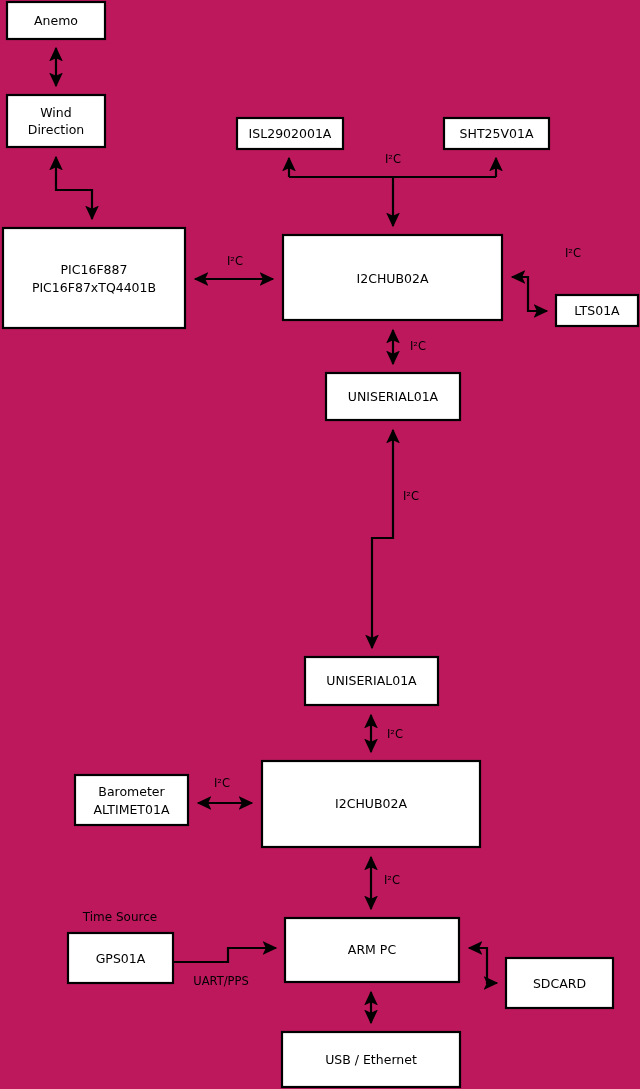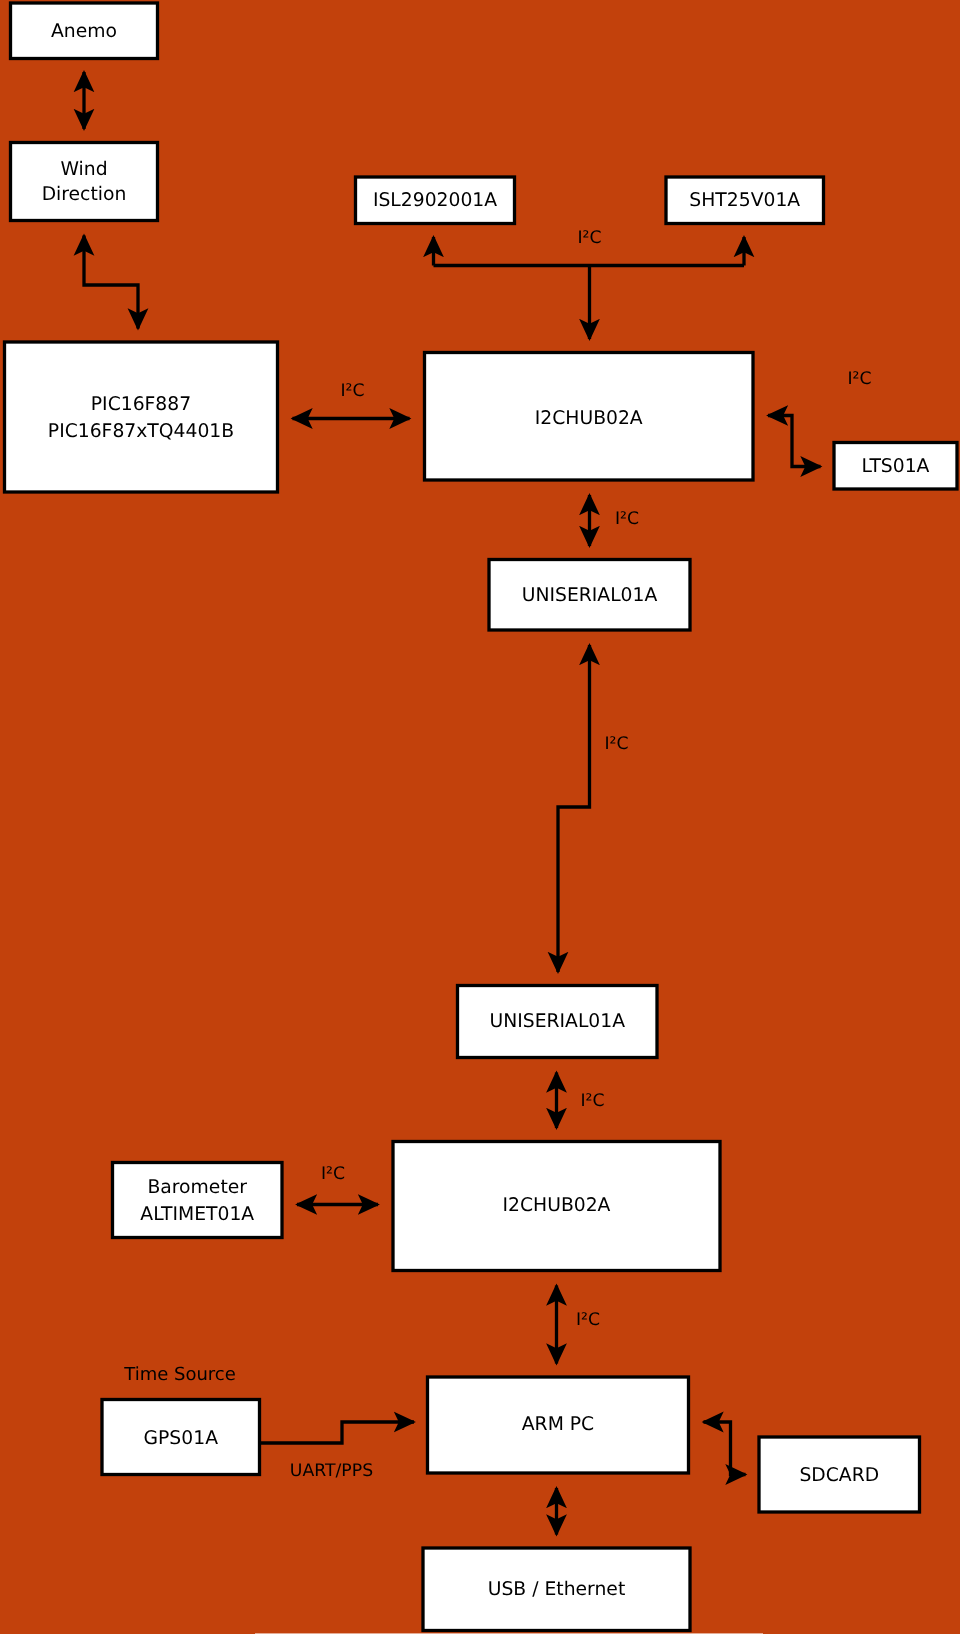--- a/index.html
+++ b/index.html
@@ -10,21 +10,21 @@
   body {
     width: 640px;
     height: 1089px;
     overflow: hidden;
     font-family: "DejaVu Sans", sans-serif;
   }
   #diagram-root {
     position: relative;
     width: 640px;
     height: 1089px;
-    background: #c2410c;
+    background: #be185d;
   }
   svg#diagram-svg {
     position: absolute;
     top: 0;
     left: 0;
     width: 640px;
     height: 1089px;
     display: block;
   }
   .node-box {

